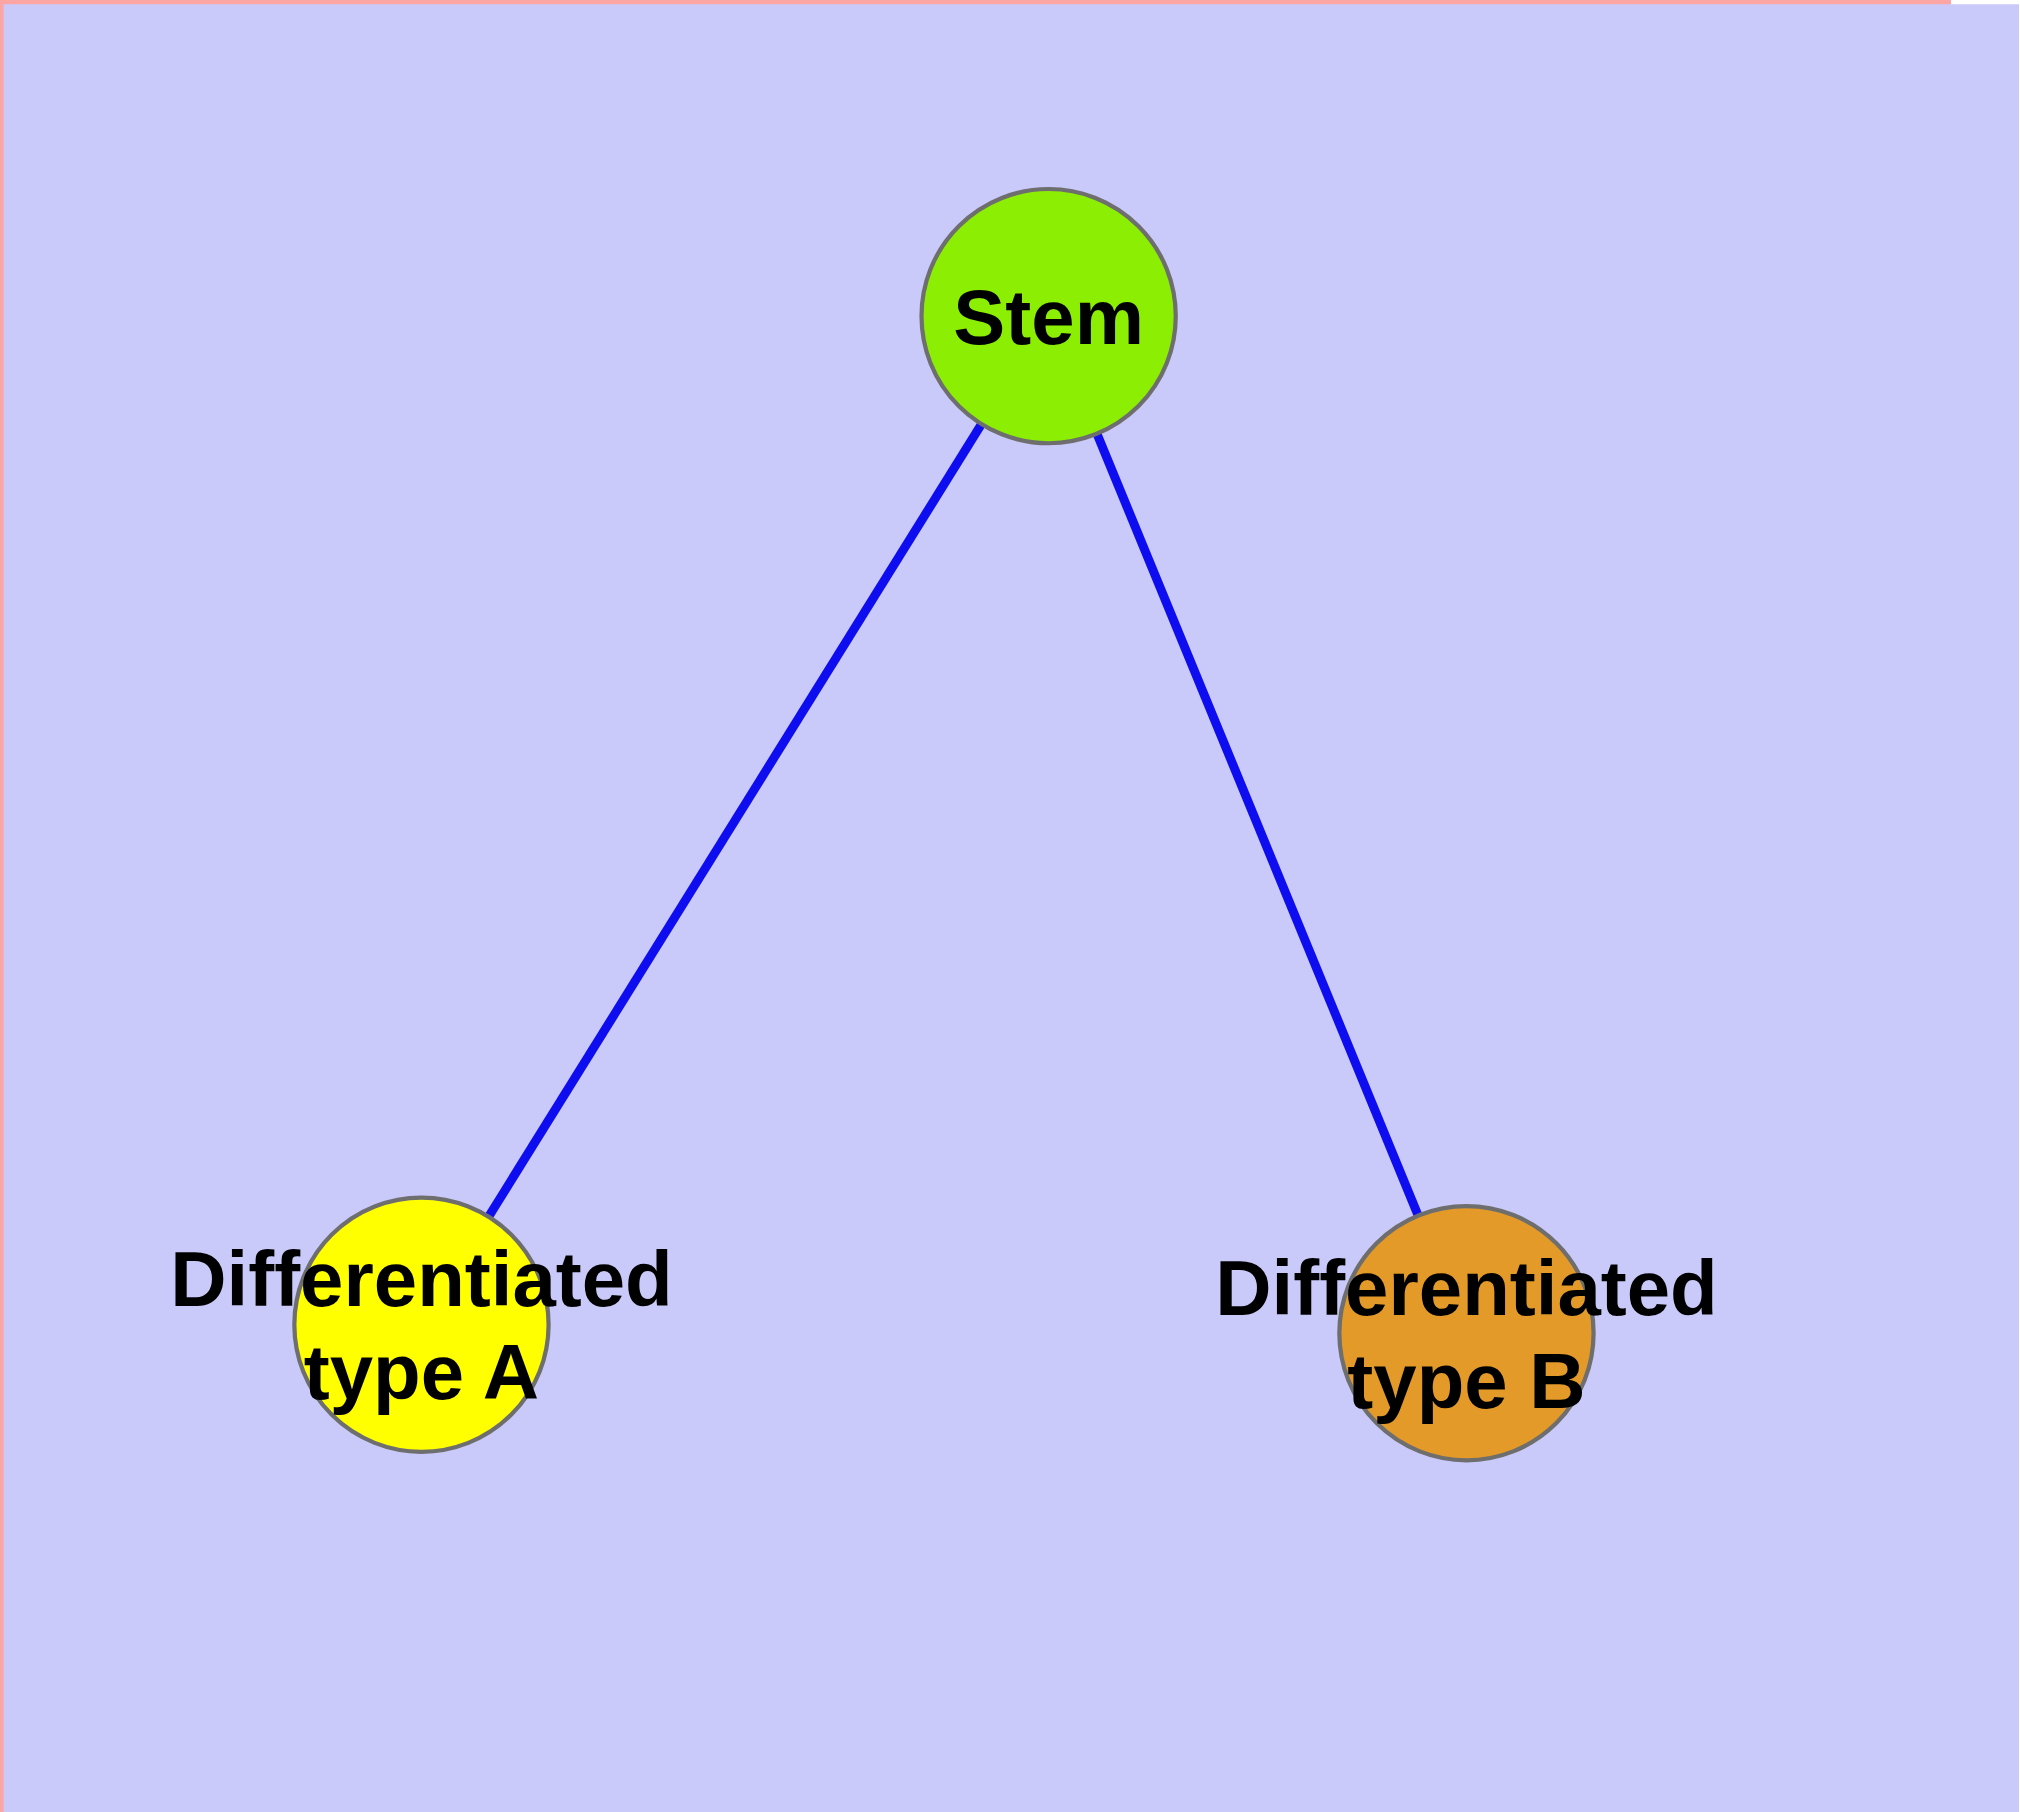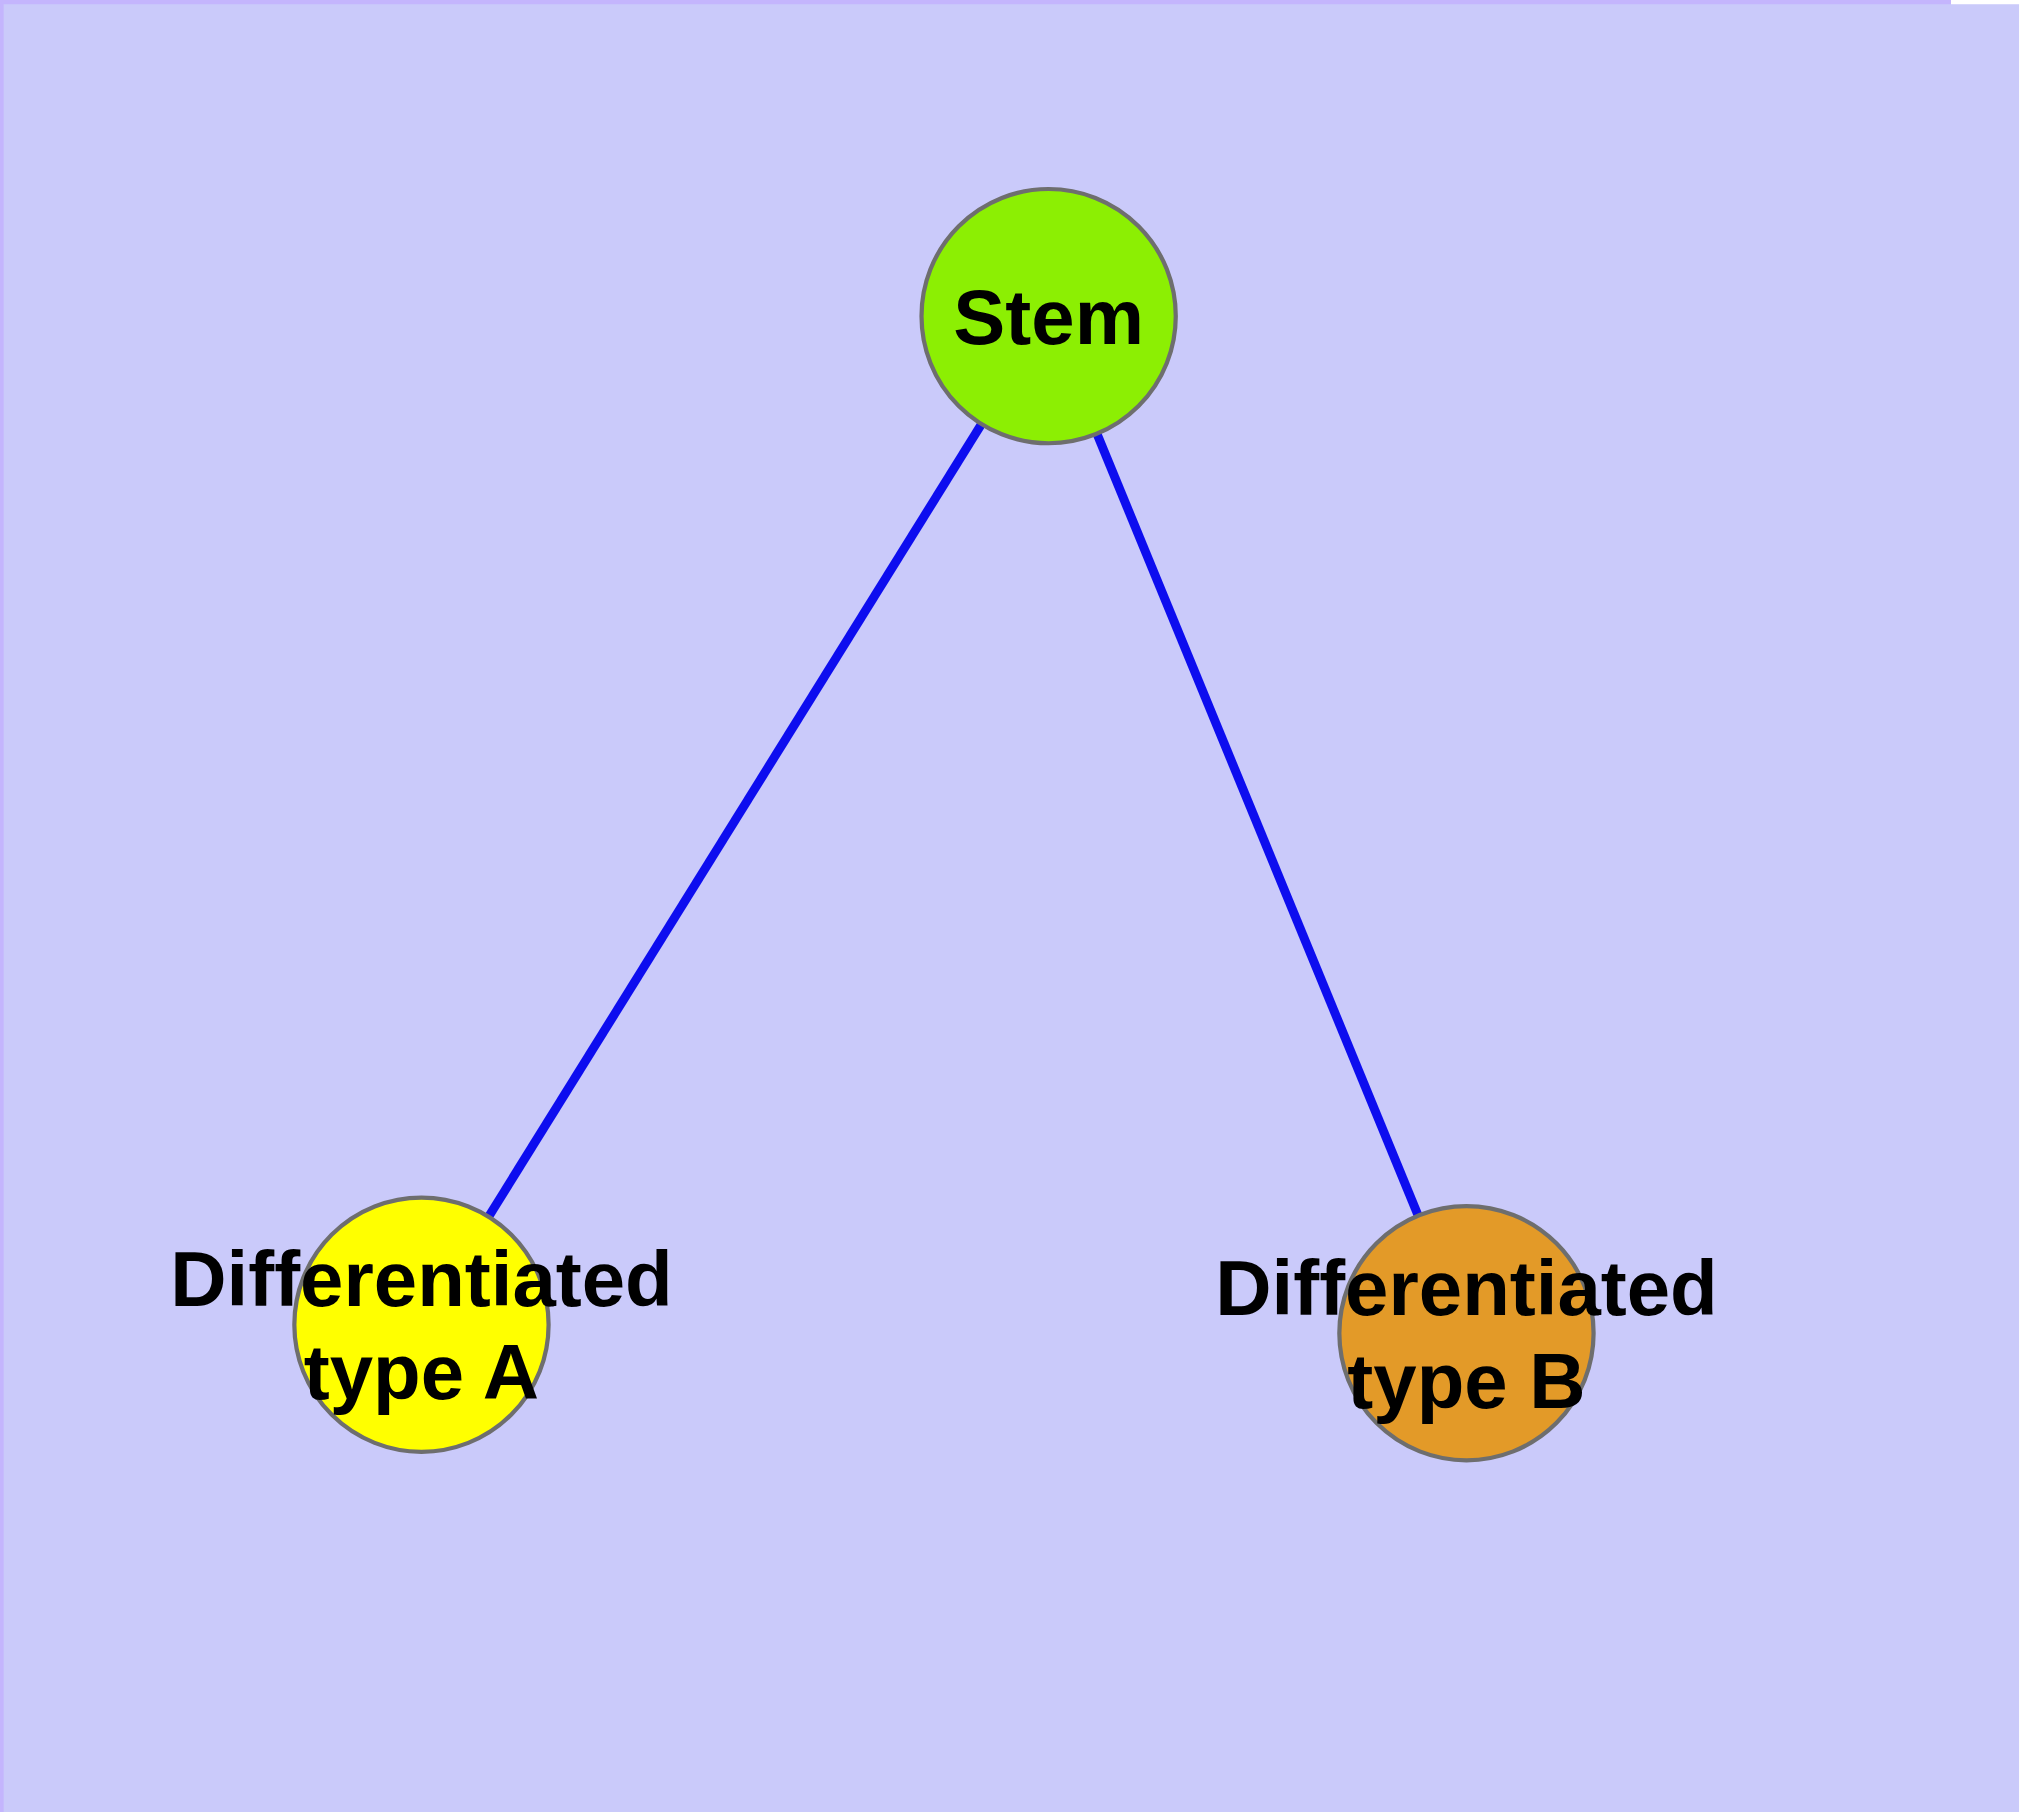--- a/index.html
+++ b/index.html
@@ -8,21 +8,21 @@
     background: #ffffff;
     width: 2021px;
     height: 1812px;
     overflow: hidden;
     font-family: "Liberation Sans", sans-serif;
   }
   .stage {
     position: relative;
     width: 1951px;
     height: 1812px;
-    background: #c4b5fd;
+    background: #fca5a5;
     text-align: right;
   }
   svg.graph {
     position: absolute;
     top: 0;
     left: 0;
     display: block;
   }
   .node-label {
     font-family: "Liberation Sans", "DejaVu Sans", sans-serif;

